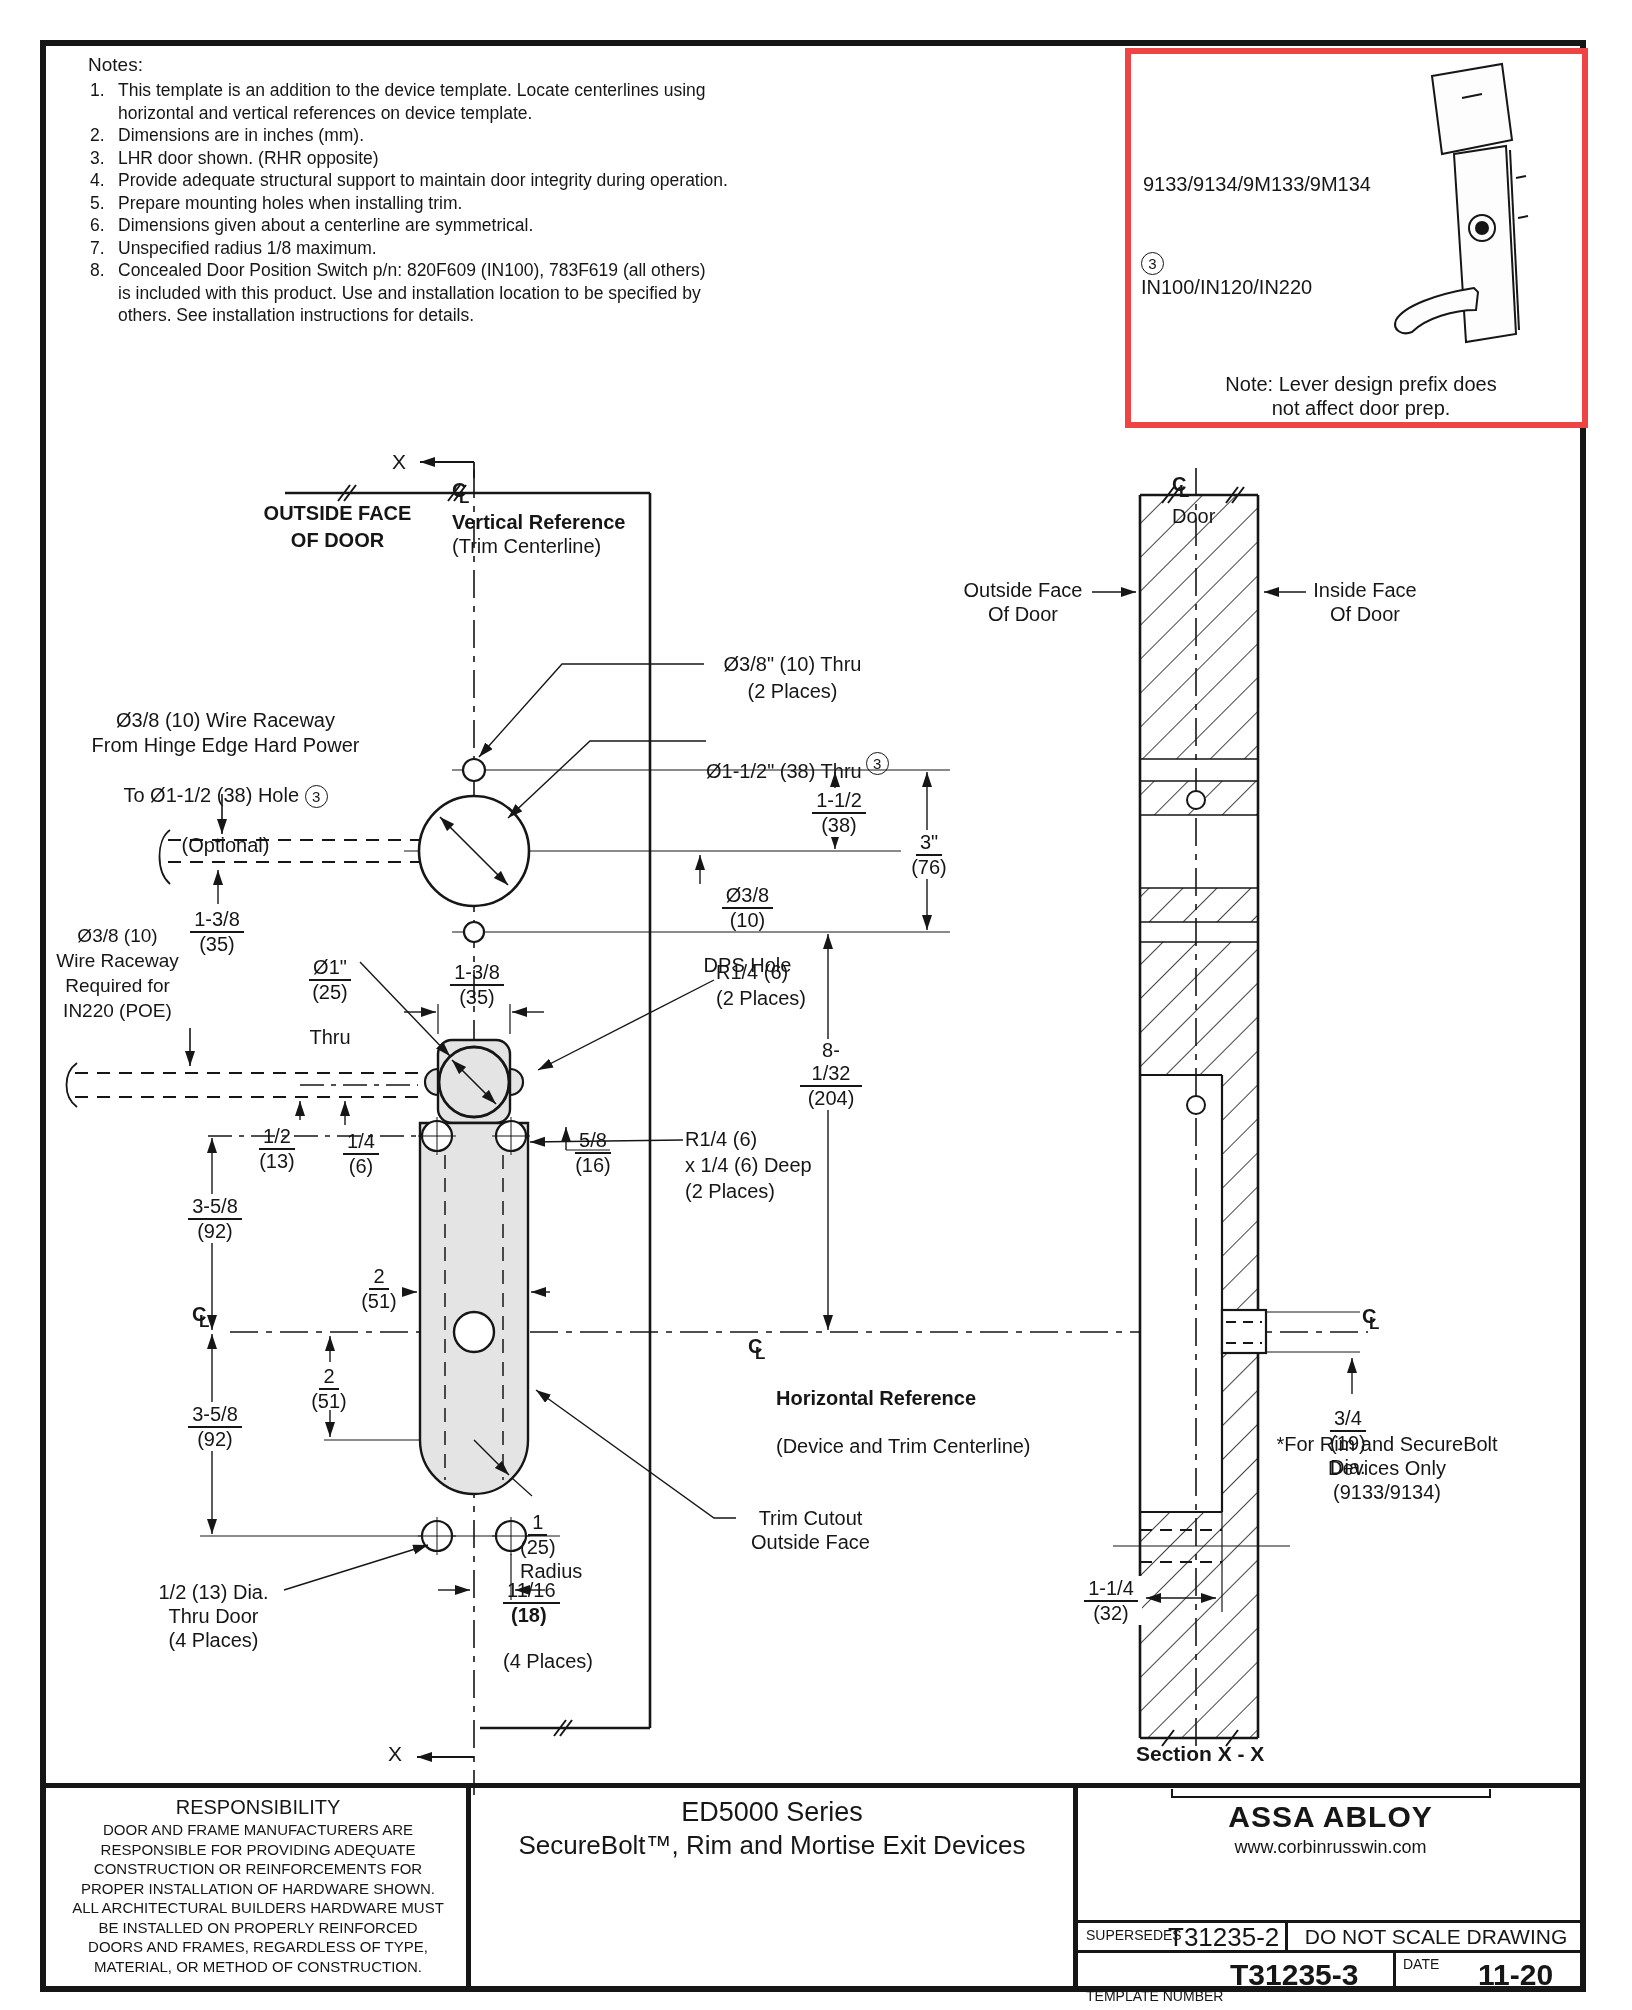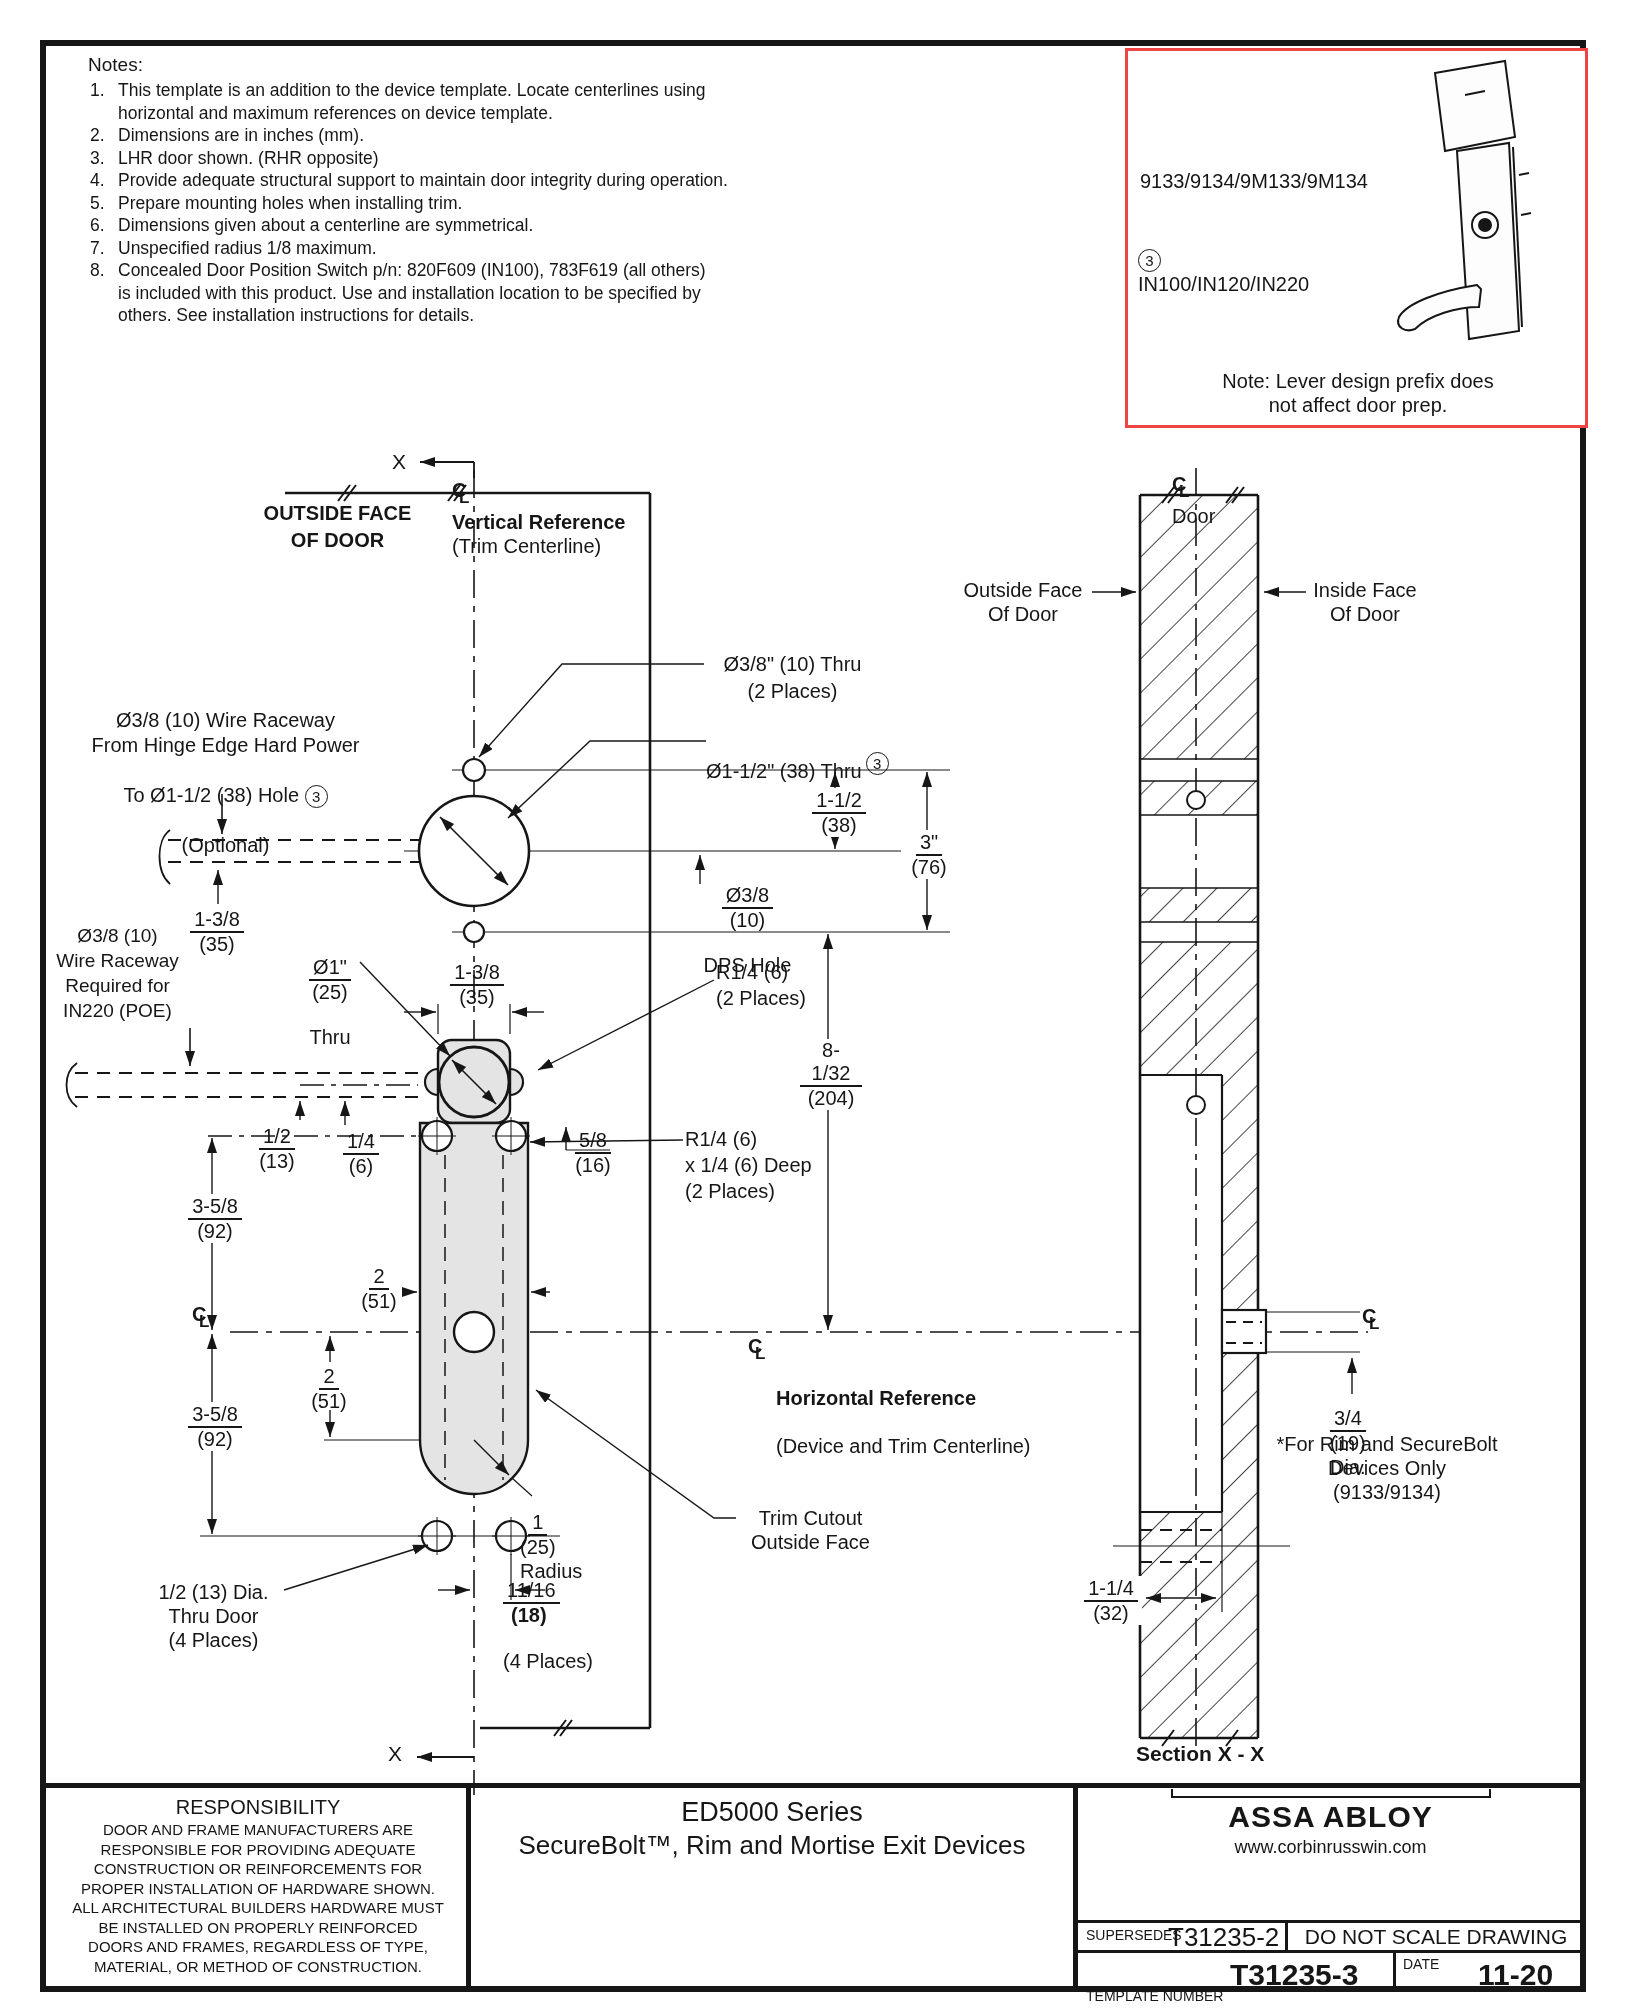--- a/index.html
+++ b/index.html
@@ -15,21 +15,21 @@
   .cl{display:inline-block;position:relative;width:22px;height:26px;vertical-align:-3px;}
   .cl i{font-style:normal;font-weight:bold;position:absolute;}
   .cl .c{left:0;top:-4px;font-size:20px;}
   .cl .l{left:7px;top:4px;font-size:17px;}
   .circ{display:inline-block;width:23px;height:23px;border:1.8px solid #161616;border-radius:50%;text-align:center;font-size:15px;line-height:22px;box-sizing:border-box;}
   .sup{vertical-align:9px;margin-left:4px;}
   .notes{position:absolute;left:88px;top:54px;width:770px;z-index:5;}
   .notes-title{font-size:19px;font-weight:normal;margin-bottom:3px;}
   .note-item{position:relative;padding-left:30px;font-size:17.5px;line-height:22.5px;white-space:pre-line;}
   .note-num{position:absolute;left:2px;}
-  .lever-box{position:absolute;left:1125px;top:48px;width:463px;height:380px;border:3px solid #ef4444;box-sizing:border-box;z-index:4;background:#fff;}
+  .lever-box{position:absolute;left:1125px;top:48px;width:463px;height:380px;border:6px solid #ef4444;box-sizing:border-box;z-index:4;background:#fff;}
   .tb-line{position:absolute;background:#161616;z-index:6;}
   .tb{position:absolute;z-index:7;}
   .resp{left:58px;top:1794px;width:400px;text-align:center;}
   .resp-title{font-size:20px;line-height:26px;}
   .resp-body{font-size:15px;line-height:19.5px;white-space:pre-line;}
   .titles{left:472px;top:1796px;width:600px;text-align:center;}
   .t1{font-size:28px;font-weight:bold;line-height:34px;}
   .t2{font-size:28px;font-weight:bold;line-height:34px;}
   .t3{font-size:27px;line-height:33px;}
   .t4{font-size:26px;line-height:32px;}
@@ -176,21 +176,21 @@
     <path d="M1222,1512 V1612" fill="none" stroke-width="1.2"></path>
     <path d="M1146,1598 H1216" fill="none" stroke-width="1.4" marker-start="url(#ah)" marker-end="url(#ah)"></path>
     <path d="M1092,592 H1136" fill="none" stroke-width="1.4" marker-end="url(#ah)"></path>
     <path d="M1306,592 H1264" fill="none" stroke-width="1.4" marker-end="url(#ah)"></path>
   </g>
 </svg>
 
 <div class="notes">
   <div class="notes-title">Notes:</div>
   <div class="note-item"><span class="note-num">1.</span><span>This template is an addition to the device template. Locate centerlines using
-horizontal and maximum references on device template.</span></div>
+horizontal and vertical references on device template.</span></div>
   <div class="note-item"><span class="note-num">2.</span><span>Dimensions are in inches (mm).</span></div>
   <div class="note-item"><span class="note-num">3.</span><span>LHR door shown. (RHR opposite)</span></div>
   <div class="note-item"><span class="note-num">4.</span><span>Provide adequate structural support to maintain door integrity during operation.</span></div>
   <div class="note-item"><span class="note-num">5.</span><span>Prepare mounting holes when installing trim.</span></div>
   <div class="note-item"><span class="note-num">6.</span><span>Dimensions given about a centerline are symmetrical.</span></div>
   <div class="note-item"><span class="note-num">7.</span><span>Unspecified radius 1/8 maximum.</span></div>
   <div class="note-item"><span class="note-num">8.</span><span>Concealed Door Position Switch p/n: 820F609 (IN100), 783F619 (all others)
 is included with this product. Use and installation location to be specified by
 others. See installation instructions for details.</span></div>
 </div>

